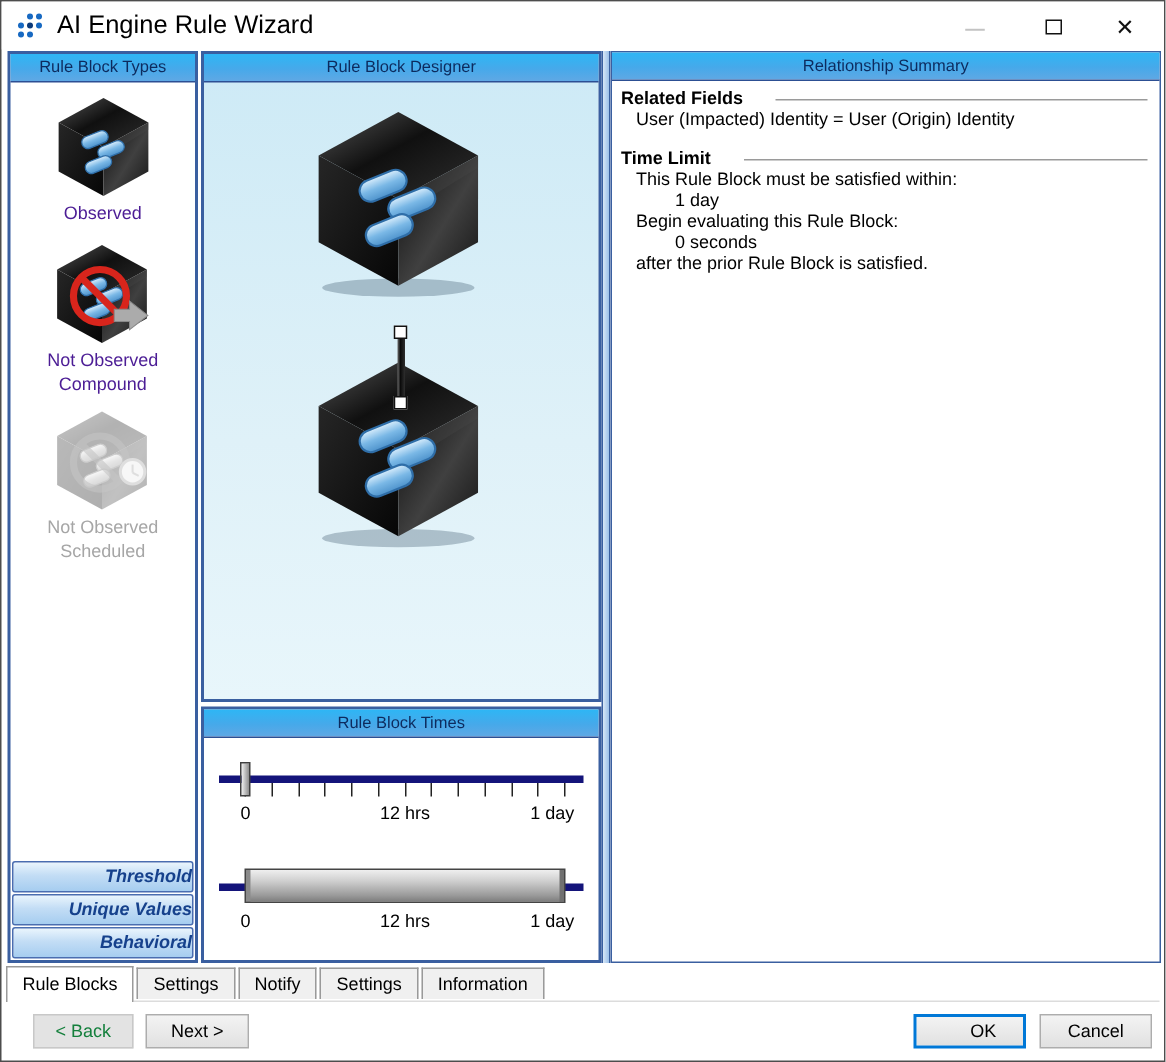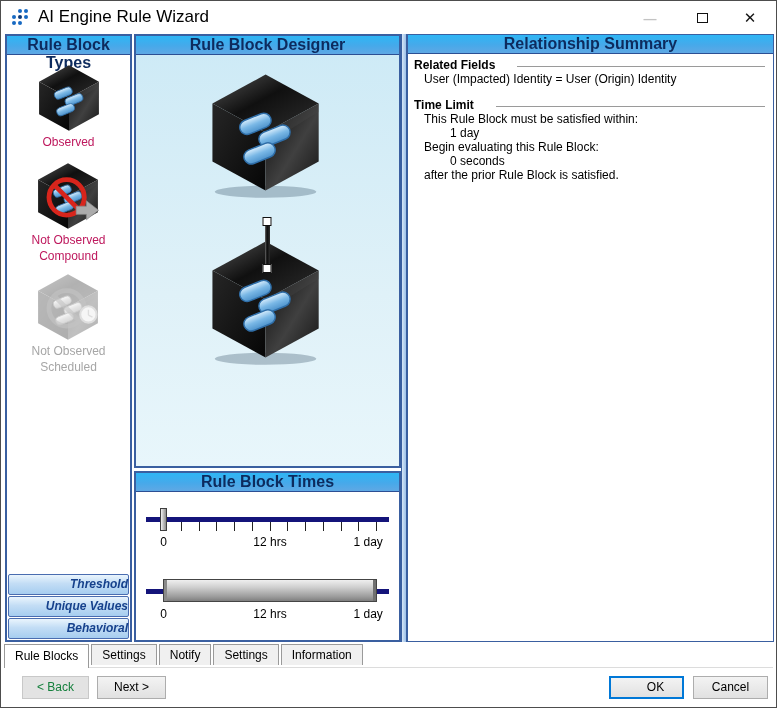--- a/index.html
+++ b/index.html
@@ -16,36 +16,36 @@
   .dot-b{ background:#1769c2; } .dot-d{ background:#0c3a7a; } .dot-n{ background:transparent; }
   #window-title{ margin-left:10px; font-size:17px; color:#000; }
   .win-btn{ position:absolute; top:6px; width:32px; height:22px; display:flex; align-items:center; justify-content:center; font-size:13px; cursor:default; }
   #btn-min{ right:110px; color:#c3c3c3; font-weight:bold; }
   #btn-max{ right:58px; }
   #btn-max span{ display:block; width:11px; height:10px; border:1.5px solid #111; }
   #btn-close{ right:10px; color:#111; font-size:15px; }
 
   
   .panel-header{
-    height:19px; line-height:18px; text-align:center; font-weight:bold; font-size:16px; color:#0d2b5e;
+    height:19px; line-height:18px; text-align:center; font-weight:normal; font-size:11px; color:#0d2b5e;
     background:linear-gradient(180deg,#2eb6f5 0%,#46a9ea 55%,#5fa8e4 100%);
     border-bottom:1px solid #2c4f93;
   }
 
   
   #left-panel{ position:absolute; left:4px; top:33px; width:127px; height:608px; border:2px solid #3a5fa0; background:#fff; display:flex; flex-direction:column; }
   #log-button{
     margin:2px 1px 1px 1px; height:22px; line-height:20px; text-align:center; font-weight:bold; color:#0d1a33;
     background:linear-gradient(180deg,#fde09a 0%,#fbc45d 50%,#f2a73d 100%);
     border:1px solid #4a6db0; border-radius:2px; cursor:pointer;
   }
   #type-list{ flex:1; display:flex; flex-direction:column; align-items:center; padding-top:8px; }
   .type-item{ display:flex; flex-direction:column; align-items:center; margin-bottom:9px; cursor:pointer; }
   .type-item svg{ width:68px; height:70px; }
-  .type-label{ font-size:12px; color:#be185d; text-align:center; line-height:13px; margin-top:3px; }
+  .type-label{ font-size:12px; color:#4c1d95; text-align:center; line-height:13px; margin-top:3px; }
   .type-item.disabled .type-label{ color:#a6a6a6; }
   .blue-btn{
     height:21px; line-height:19px; margin:1px 1px 0 1px; text-align:right; font-weight:bold; color:#16418c;
     background:linear-gradient(180deg,#eaf5fd 0%,#c3ddf5 45%,#a6cdf0 100%);
     border:1px solid #4a6db0; border-radius:2px; cursor:pointer;font-style:italic;
   }
   #left-bottom{ margin-bottom:1px; }
 
   
   #designer-panel{ position:absolute; left:133px; top:33px; width:267px; height:434px; border:2px solid #3a5fa0; background:linear-gradient(180deg,#cdeaf6 0%,#dff1f8 60%,#e8f6fb 100%); }
@@ -82,21 +82,21 @@
   #summary-panel{ position:absolute; left:406px; top:33px; width:367px; height:608px; border:1px solid #3a5fa0; background:#fff; }
   #summary-body{ padding:4px 8px 0 6px; }
   .section{ margin-bottom:12px; }
   .section-title-row{ display:flex; align-items:center;gap:18px; }
   .section-title{ font-weight:bold; font-size:12px; white-space:nowrap; }
   .section-rule{ flex:1; height:1px; background:#9a9a9a; margin-left:4px; margin-top:2px; }
   .section-line{ margin-left:10px; line-height:14px; }
   .section-line.indent2{ margin-left:36px; }
 
   
-  #tabstrip{ position:absolute; left:3px; top:643px; right:3px; height:24px; display:flex; align-items:flex-start; border-bottom:1px solid #dcdcdc; }
+  #tabstrip{ position:absolute; left:3px; top:643px; right:3px; height:24px; display:flex; align-items:center; border-bottom:1px solid #dcdcdc; }
   .tab{ height:21px; line-height:20px; padding:0 10px; margin-right:2px; background:#f0f0f0; border:1px solid #9a9a9a; border-bottom:none; font-size:12px; cursor:pointer; }
   .tab.active{ height:24px; line-height:23px; background:#fff; border:1px solid #9a9a9a; border-bottom:none; position:relative; z-index:2; }
 
   
   .push-btn{ position:absolute; top:675px; height:23px; width:67px; text-align:center; line-height:21px; font-size:12px;
     background:linear-gradient(180deg,#f3f3f3,#e1e1e1); border:1px solid #adadad; cursor:pointer; }
   #btn-back{ left:21px; color:#15803d; background:#e3e3e3; border-color:#c8c8c8; cursor:default; }
   #btn-next{ left:96px; width:69px; }
   #btn-ok{ left:608px; width:75px; border:2px solid #0078d7; line-height:19px;padding-left:18px; }
   #btn-cancel{ left:692px; width:75px; }

